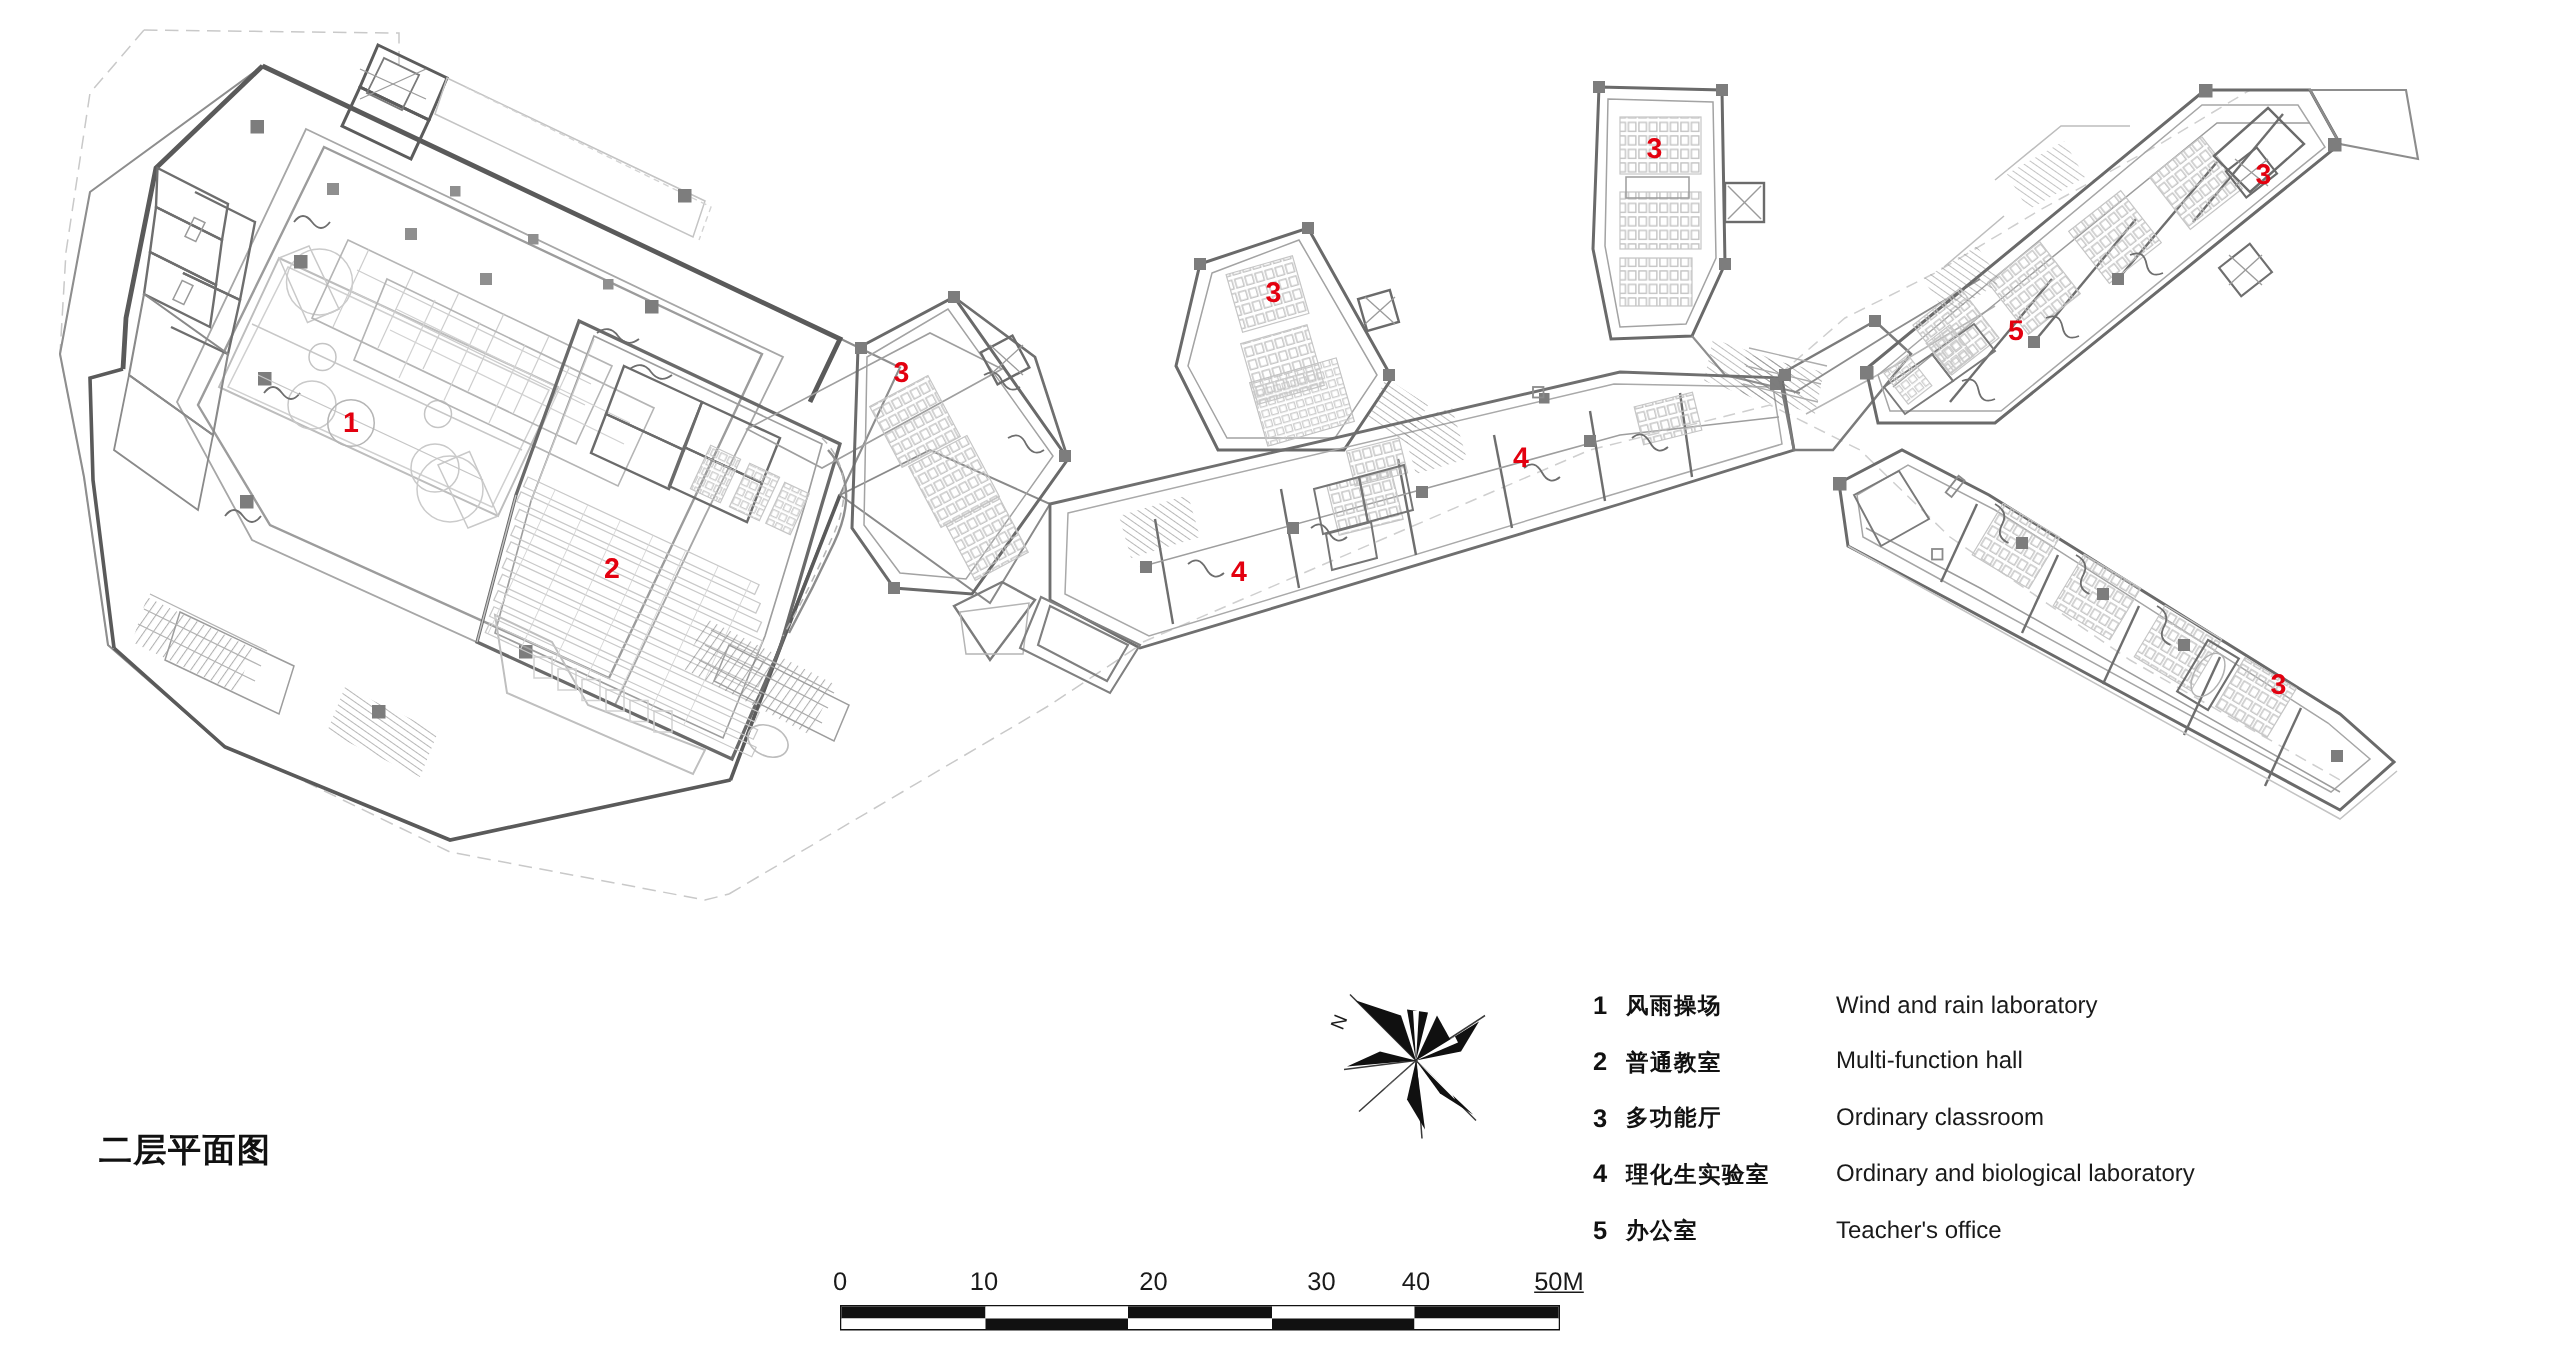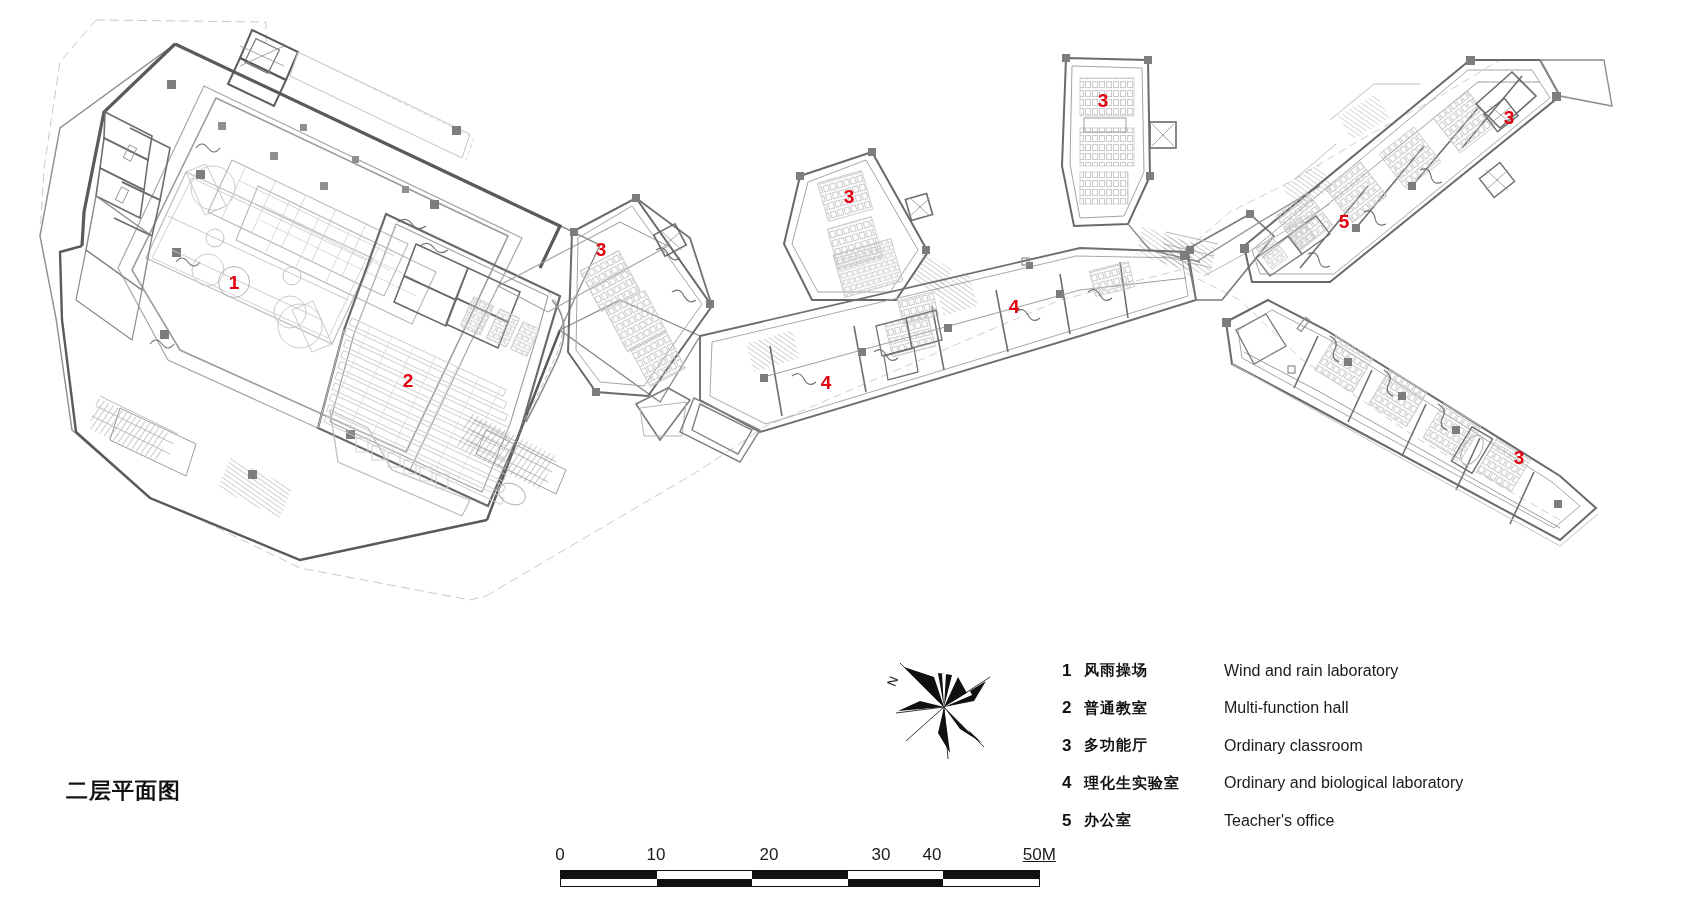--- a/index.html
+++ b/index.html
@@ -9,21 +9,21 @@
 
   
   #plan-area{position:absolute;left:0;top:0;width:1700px;height:640px;}
   #plan-svg{display:block;width:1700px;height:640px;}
 
   
   #bottom-band{position:absolute;left:0;top:640px;width:1700px;height:257px;}
 
   #plan-title{position:absolute;left:66px;top:752px;
        font-size:22px;font-weight:bold;letter-spacing:1px;
-       font-family:"DejaVu Sans","Liberation Sans",sans-serif;color:#111;margin-top:24px;}
+       font-family:"DejaVu Sans","Liberation Sans",sans-serif;color:#111;}
 
   
   #compass{position:absolute;left:880px;top:645px;width:130px;height:120px;}
   #compass svg{display:block;}
 
   
   #scalebar{position:absolute;left:515px;top:845px;width:540px;height:50px;}
   #scale-ticks{position:relative;height:22px;}
   #scale-ticks span{position:absolute;top:0;font-size:17px;color:#1a1a1a;
        font-family:"Liberation Sans",sans-serif;transform:translateX(-50%);}
@@ -575,21 +575,21 @@
       <text x="N" y="20" font-size="13" fill="#1a1a1a" font-family="Liberation Sans, sans-serif" transform="rotate(-68 24 20)">N</text>
     </svg>
   </div>
 
   <div id="scalebar">
     <div id="scale-ticks">
       <span style="left:45px;">0</span>
       <span style="left:141px;">10</span>
       <span style="left:237px;margin-left:17px;">20</span>
       <span style="left:333px;margin-left:33px;">30</span>
-      <span style="left:417px;text-align:right;">40</span>
+      <span style="left:429px;text-align:right;">40</span>
       <span class="unit" style="left:523px;">50M</span>
     </div>
     <div id="scale-bar-graphic">
       <div class="sb-row">
         <div class="sb-cell sb-black"></div>
         <div class="sb-cell sb-white"></div>
         <div class="sb-cell sb-black"></div>
         <div class="sb-cell sb-white"></div>
         <div class="sb-cell sb-black"></div>
       </div>

